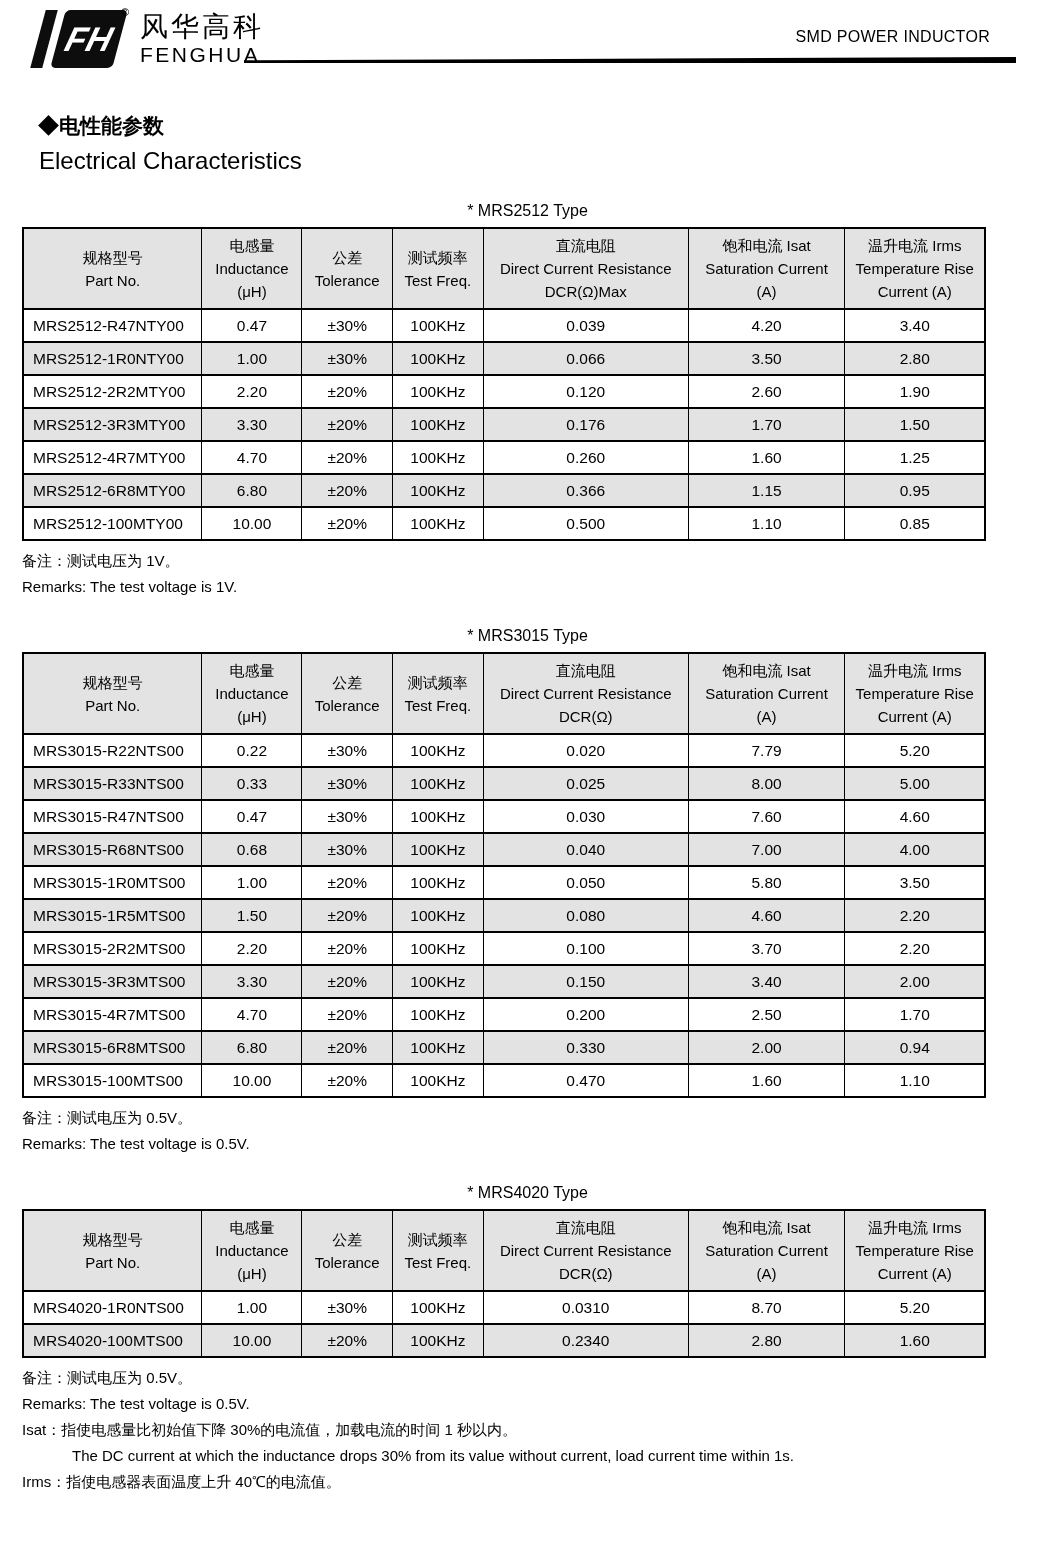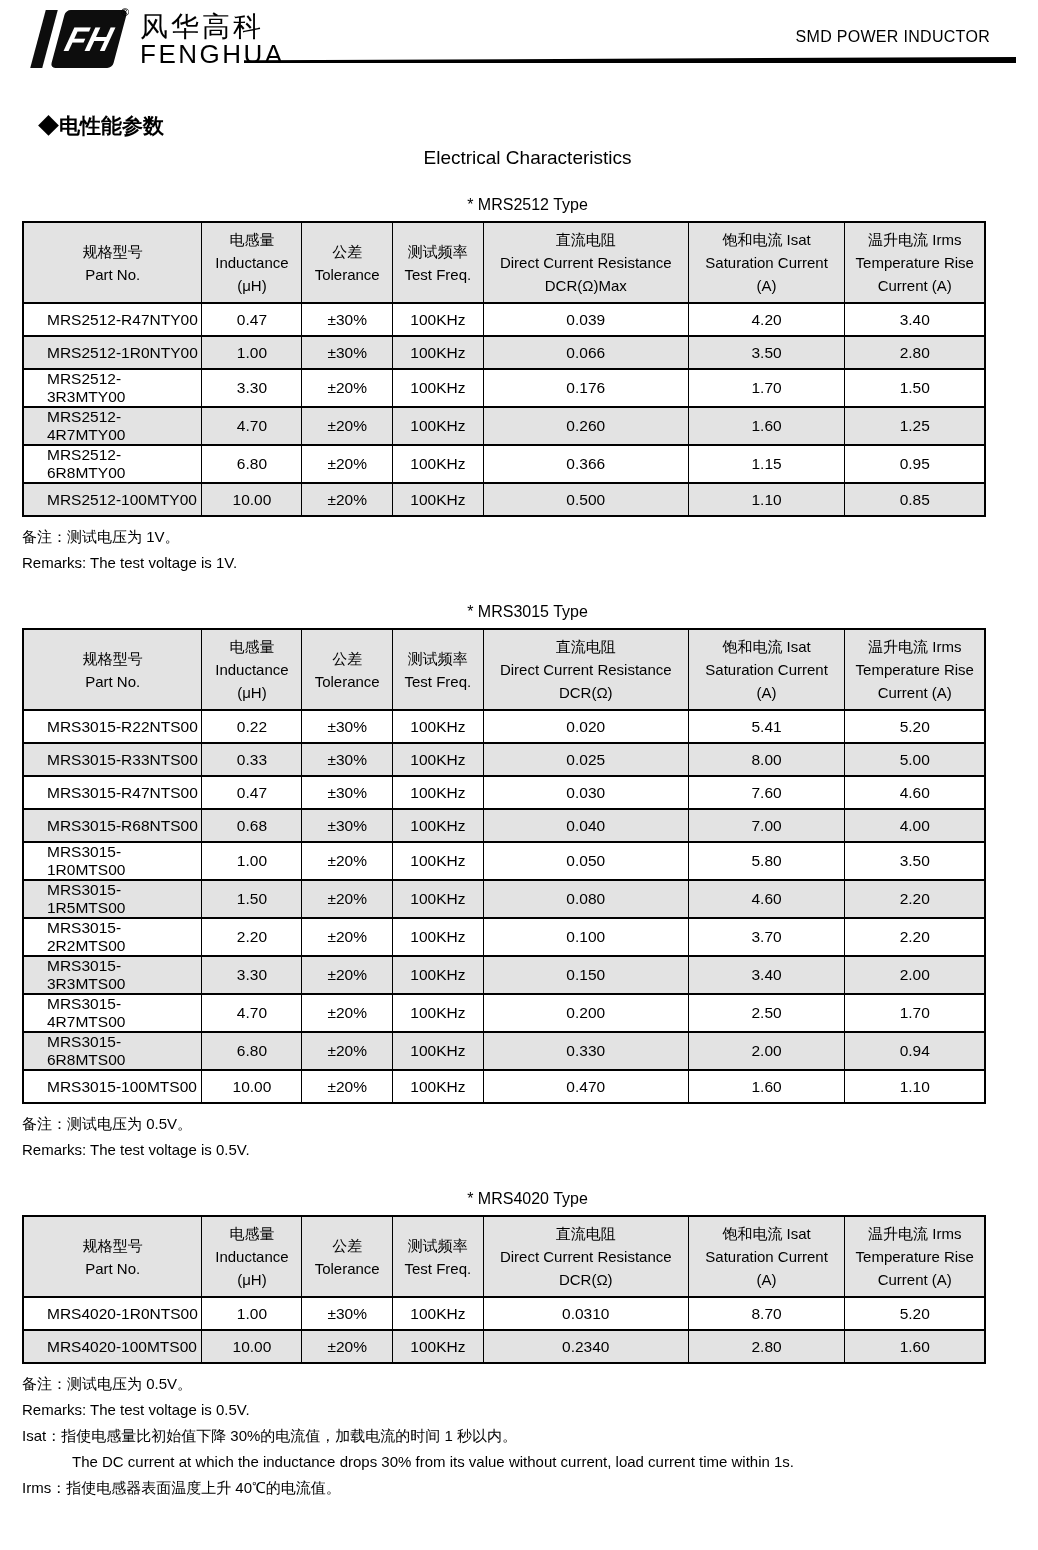--- a/index.html
+++ b/index.html
@@ -15,36 +15,36 @@
   .hdr { position:relative; height:70px; }
   .brand { position:absolute; left:0; top:2px; display:flex; align-items:flex-start; }
   .logo { position:relative; width:104px; height:58px; }
   .logo .slash { position:absolute; left:16px; top:0; width:12px; height:58px; background:#0d0d0d; transform:skewX(-15deg); }
   .logo .block { position:absolute; left:36px; top:0; width:62px; height:58px; background:#0d0d0d; transform:skewX(-15deg);
                  border-radius:5px; color:#fff; display:flex; align-items:center; justify-content:center;
                  font-weight:bold; font-style:italic; font-size:34px; }
   .reg { position:absolute; left:99px; top:-4px; font-size:11px; }
   .brand-text { margin-left:14px; padding-top:2px; }
   .name-cn { font-size:28px; font-weight:normal; letter-spacing:3px; line-height:30px; }
-  .name-en { font-size:26px; letter-spacing:2.5px; line-height:25px; }
+  .name-en { font-size:21px; letter-spacing:2.5px; line-height:25px; }
   .page-title { position:absolute; right:26px; top:20px; font-size:16px; font-weight:normal; letter-spacing:0.3px; }
   .rule { position:absolute; left:222px; right:0; top:49px; height:6px; background:#000;
           clip-path:polygon(0 55%, 100% 0, 100% 100%, 0 100%); }
 
   
   .heading-cn { font-size:21px; font-weight:bold; margin:34px 0 7px 16px; }
-  .heading-en { font-size:19px; margin:0 0 16px 17px;text-align:center; }
+  .heading-en { font-size:24px; margin:0 0 16px 17px; }
   .type-label { font-size:16px; margin:27px 0 7px 17px;text-align:center; }
 
   
   table { width:964px; border-collapse:collapse; border:2px solid #000; table-layout:fixed; }
   th, td { border:1px solid #000; border-top:2px solid #000; border-bottom:2px solid #000; }
   th { background:#e3e3e3; font-weight:normal; font-size:15px; line-height:23px; padding:5px 2px; text-align:center; }
   td { height:33px; text-align:center; font-size:15.5px; padding:0 2px; background:#fff; }
-  td.partno { text-align:left; padding-left:23px; }
+  td.partno { text-align:left; padding-left:9px; }
   tbody tr:nth-child(even) td { background:#e3e3e3; }
 
   
   .remark, .note { font-size:15px; line-height:26px; margin:0; }
   .remark:first-of-type { margin-top:7px; }
   .notes { margin-top:0; }
   .note.indent { padding-left:50px; }
 </style>
 </head>
 <body>
@@ -131,20 +131,29 @@
           <tr>
             <td class="partno">MRS2512-1R0NTY00</td>
             <td>1.00</td>
             <td>±30%</td>
             <td>100KHz</td>
             <td>0.066</td>
             <td>3.50</td>
             <td>2.80</td>
           </tr>
           <tr>
+            <td class="partno">MRS2512-2R2MTY00</td>
+            <td>2.20</td>
+            <td>±20%</td>
+            <td>100KHz</td>
+            <td>0.120</td>
+            <td>2.60</td>
+            <td>1.90</td>
+          </tr>
+          <tr>
             <td class="partno">MRS2512-3R3MTY00</td>
             <td>3.30</td>
             <td>±20%</td>
             <td>100KHz</td>
             <td>0.176</td>
             <td>1.70</td>
             <td>1.50</td>
           </tr>
           <tr>
             <td class="partno">MRS2512-4R7MTY00</td>
@@ -227,21 +236,21 @@
             </th>
           </tr>
         </thead>
         <tbody>
           <tr>
             <td class="partno">MRS3015-R22NTS00</td>
             <td>0.22</td>
             <td>±30%</td>
             <td>100KHz</td>
             <td>0.020</td>
-            <td>5.41</td>
+            <td>7.79</td>
             <td>5.20</td>
           </tr>
           <tr>
             <td class="partno">MRS3015-R33NTS00</td>
             <td>0.33</td>
             <td>±30%</td>
             <td>100KHz</td>
             <td>0.025</td>
             <td>8.00</td>
             <td>5.00</td>

